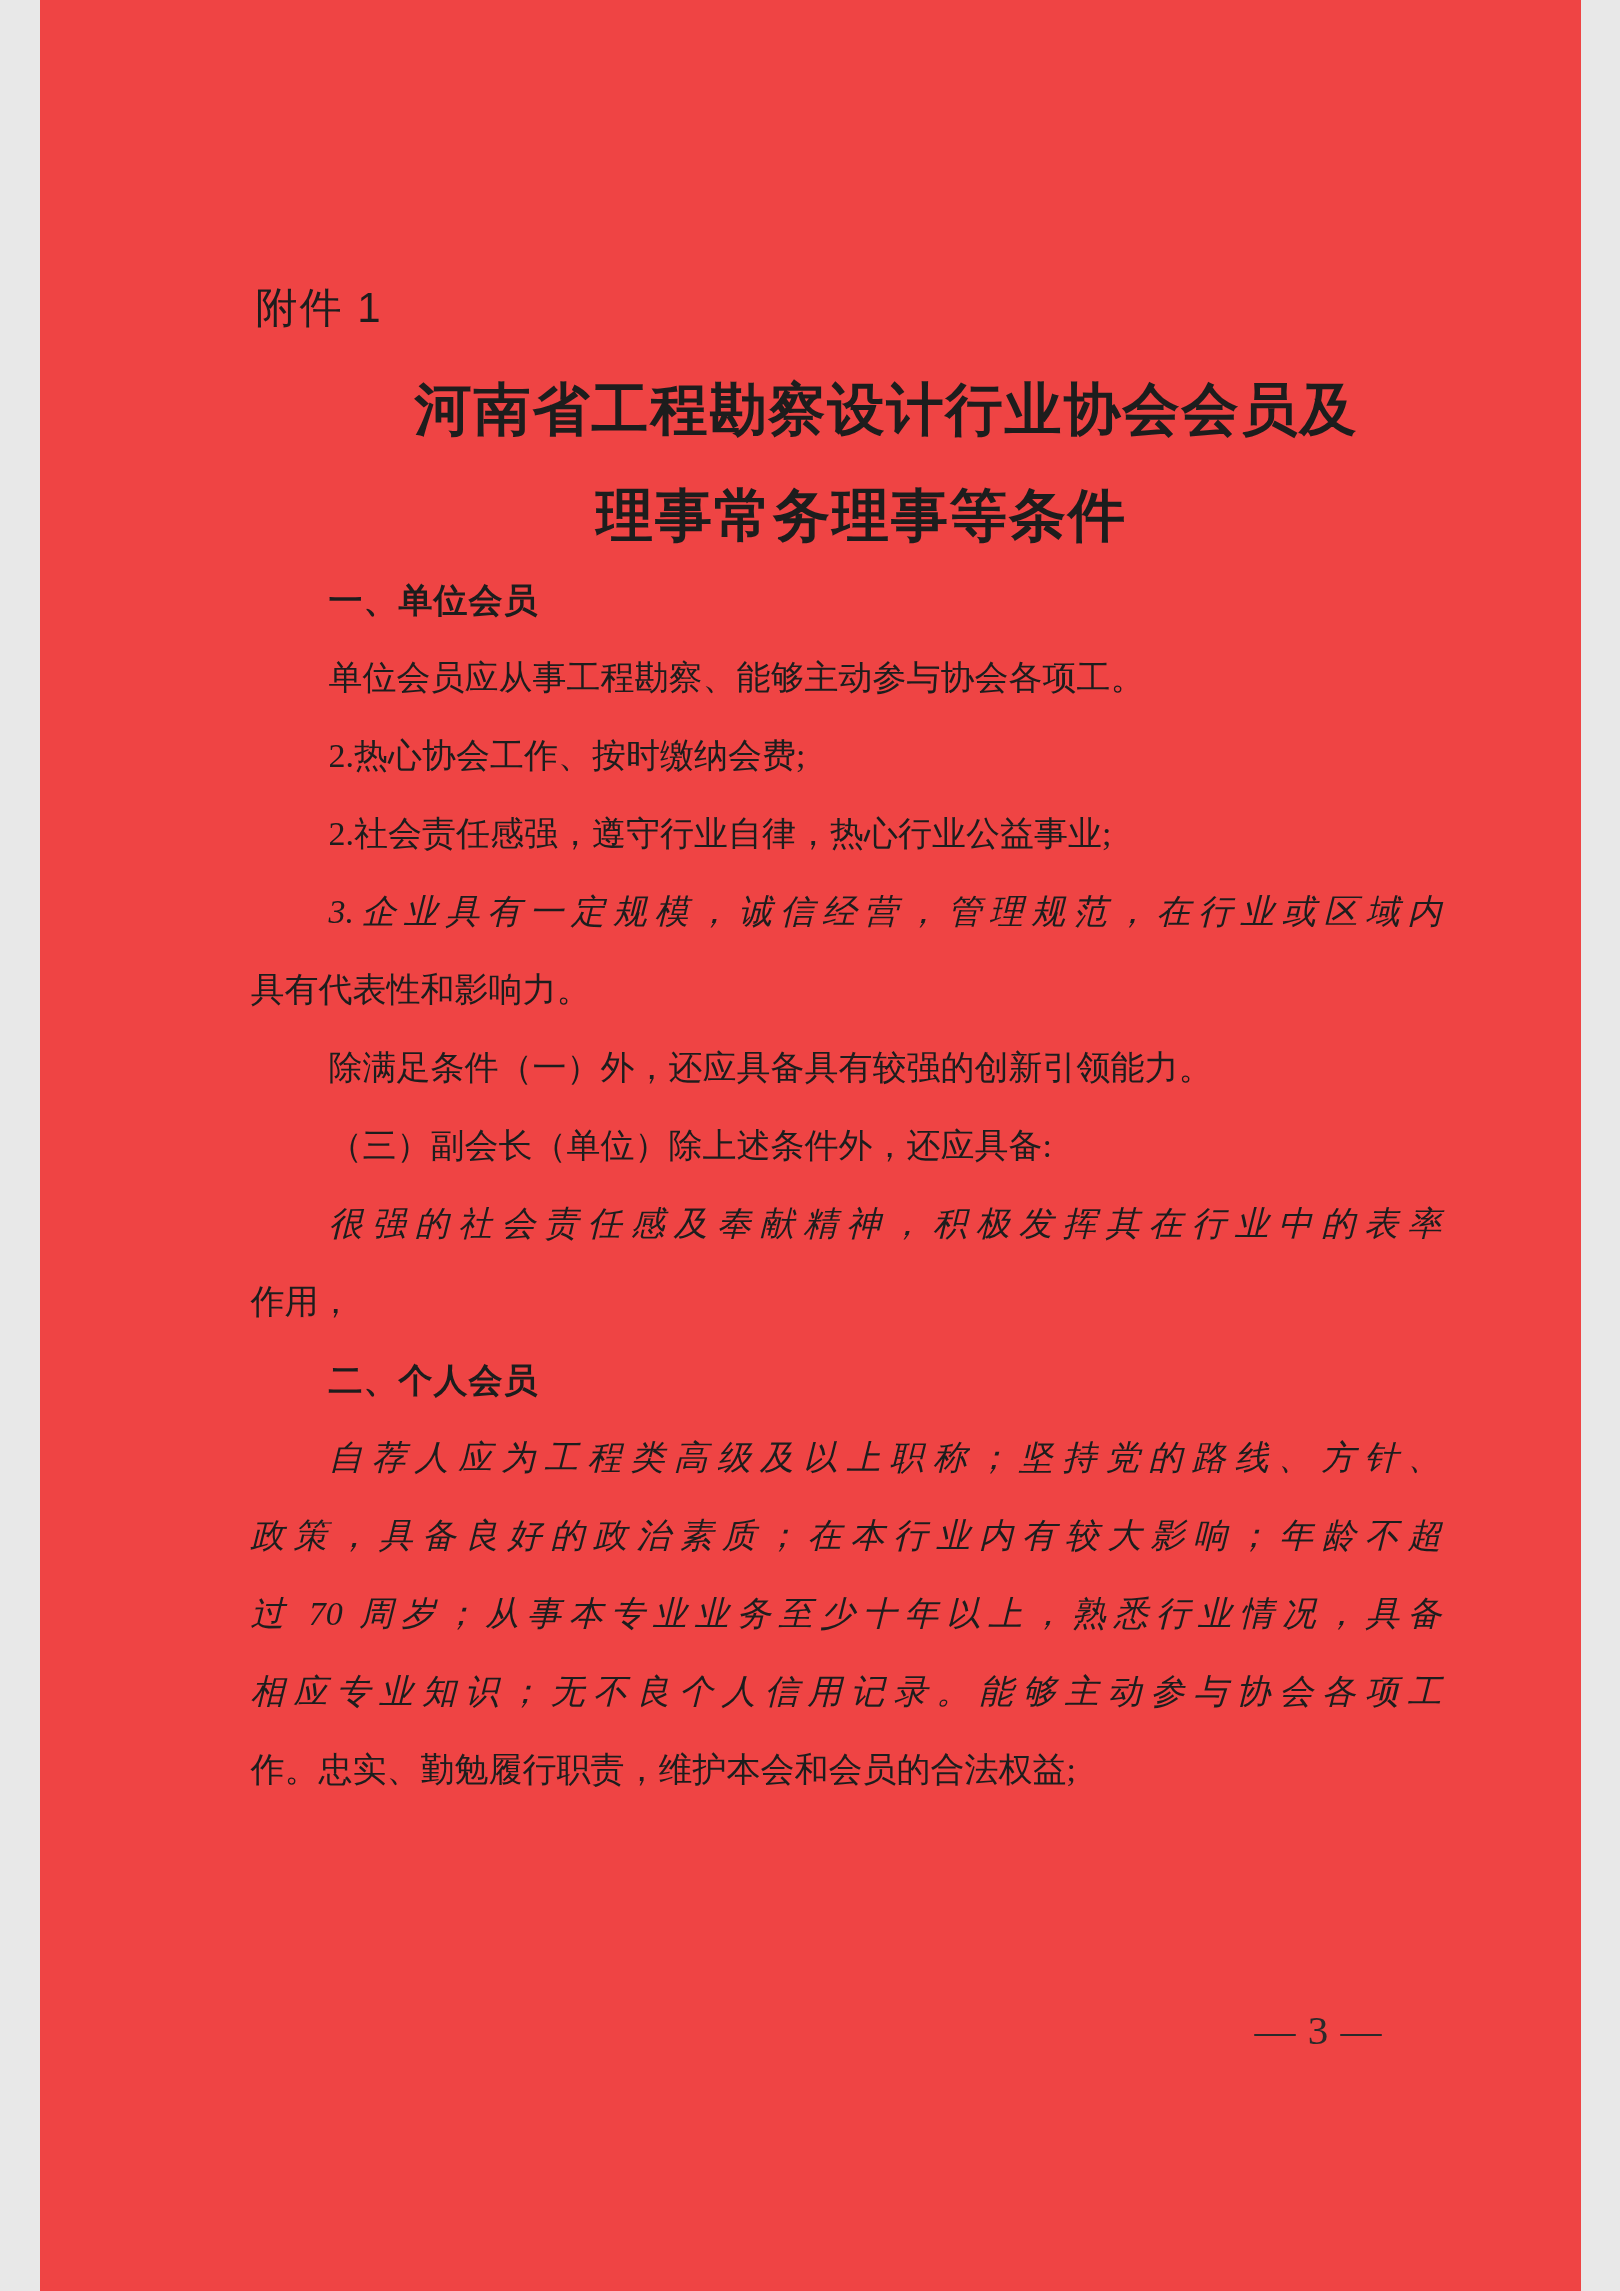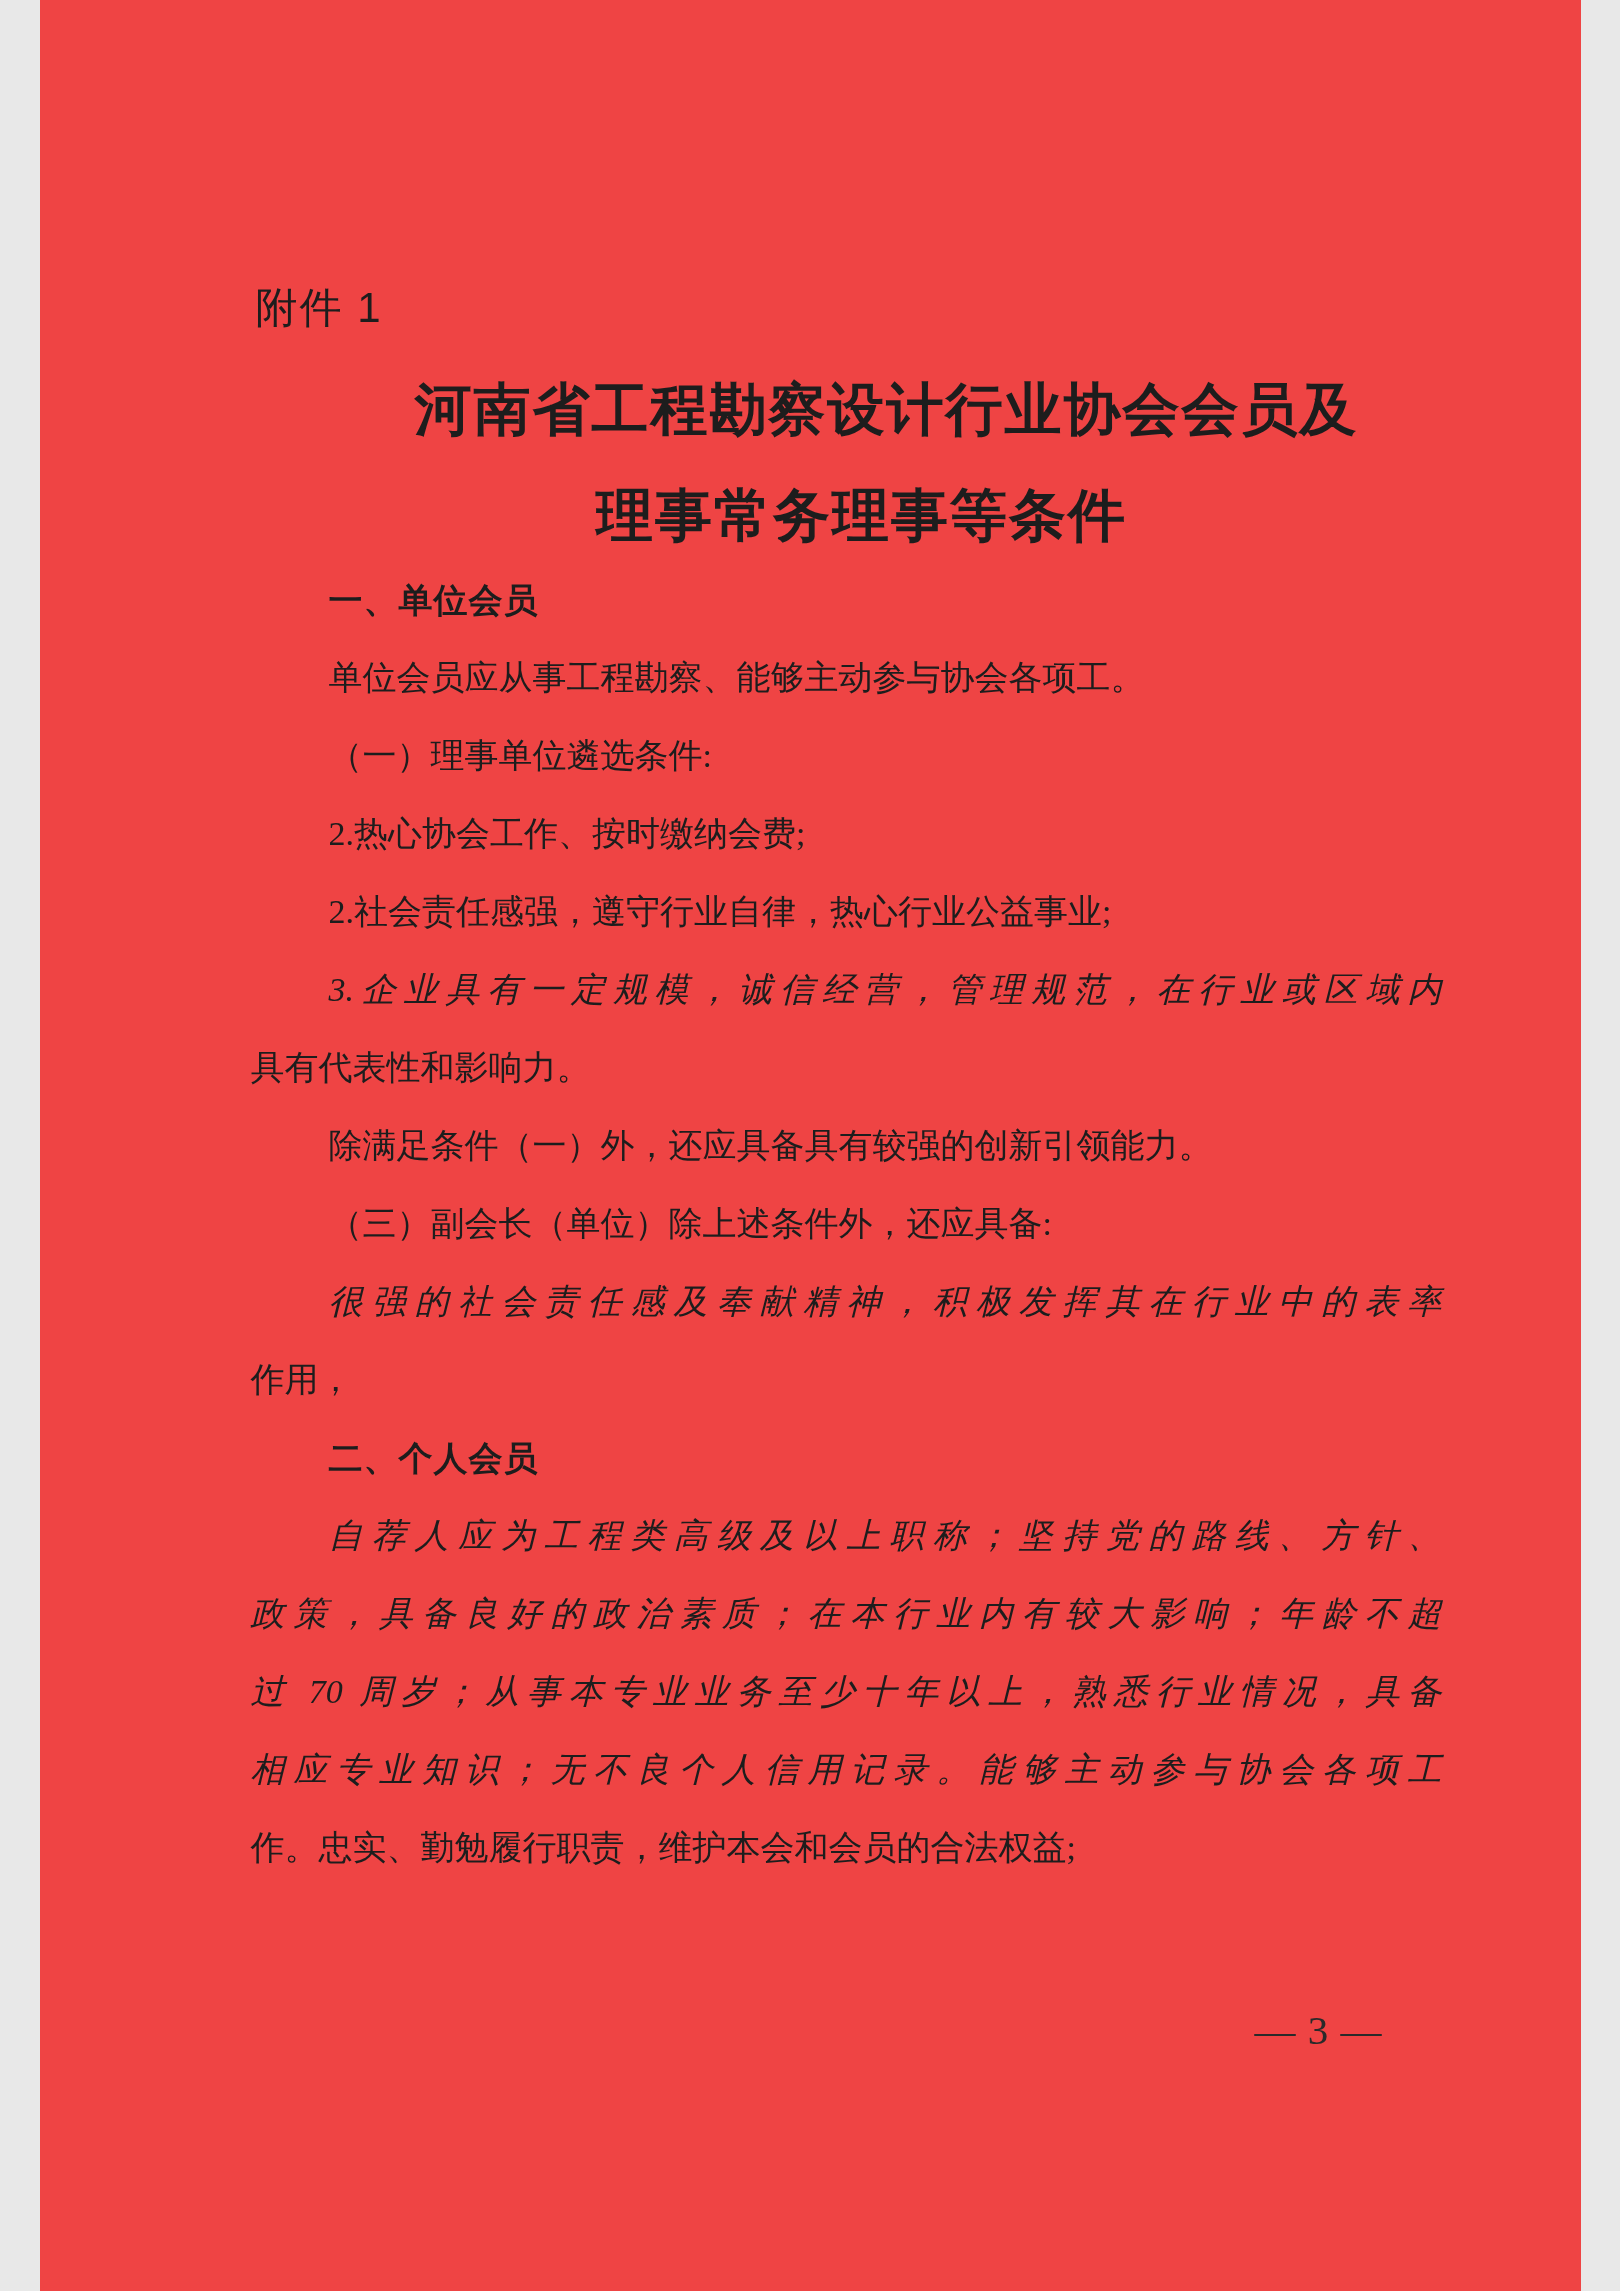--- a/index.html
+++ b/index.html
@@ -74,21 +74,20 @@
 <div class="page">
 
   <div class="attachment">附件 1</div>
 
   <div class="title l1">河南省工程勘察设计行业协会会员及</div>
   <div class="title l2">理事常务理事等条件</div>
 
   <div class="body">
     <div class="line h i">一、单位会员</div>
     <div class="line i">单位会员应从事工程勘察、能够主动参与协会各项工。</div>
-    <div class="line i">（一）理事单位遴选条件:</div>
     <div class="line i">2.热心协会工作、按时缴纳会费;</div>
     <div class="line i">2.社会责任感强，遵守行业自律，热心行业公益事业;</div>
     <div class="line i j">3.企业具有一定规模，诚信经营，管理规范，在行业或区域内</div>
     <div class="line">具有代表性和影响力。</div>
     <div class="line i">除满足条件（一）外，还应具备具有较强的创新引领能力。</div>
     <div class="line i">（三）副会长（单位）除上述条件外，还应具备:</div>
     <div class="line i j">很强的社会责任感及奉献精神，积极发挥其在行业中的表率</div>
     <div class="line">作用，</div>
     <div class="line h i">二、个人会员</div>
     <div class="line i j">自荐人应为工程类高级及以上职称；坚持党的路线、方针、</div>

